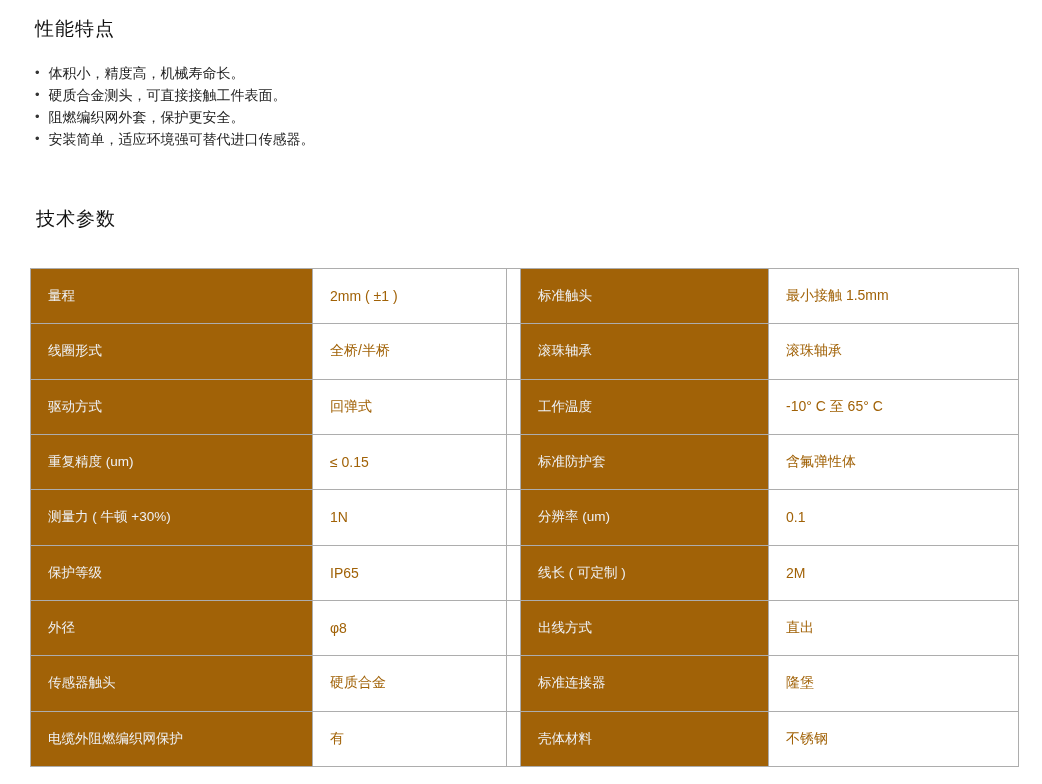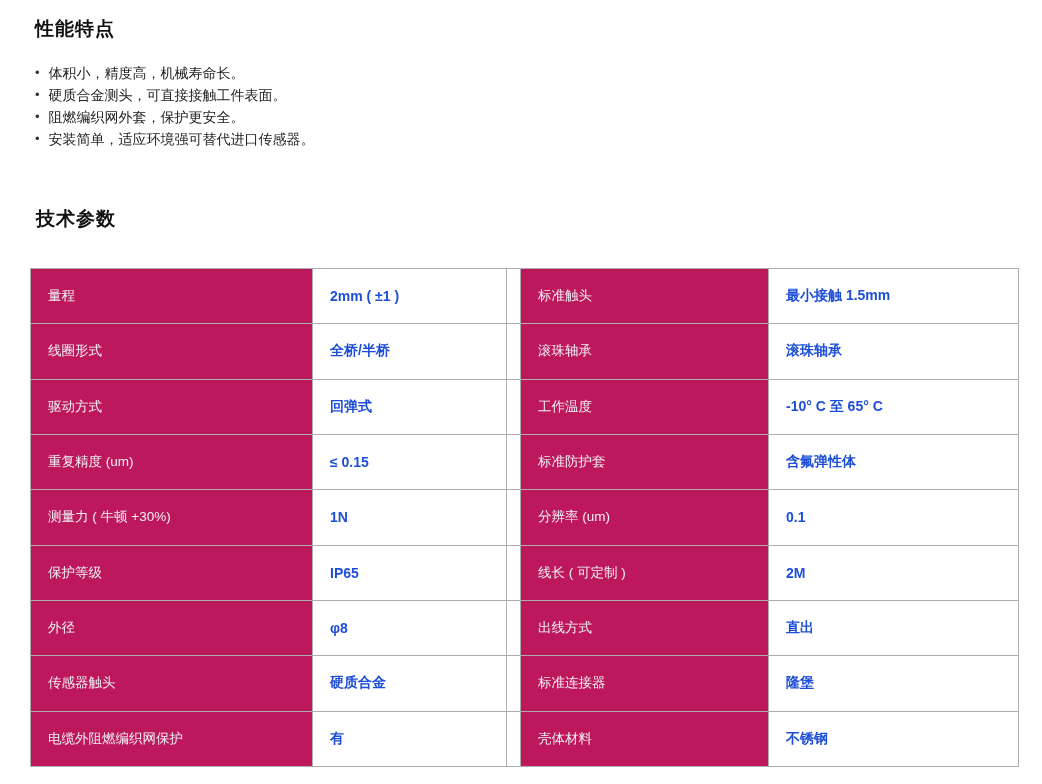--- a/index.html
+++ b/index.html
@@ -11,21 +11,21 @@
   body {
     width: 1042px;
     height: 784px;
     overflow: hidden;
     position: relative;
   }
   .section-title {
     margin: 0;
     font-size: 19px;
     line-height: 22px;
-    font-weight: bold;
+    font-weight: normal;
     color: #111111;
     letter-spacing: 1px;
   }
   .features-title { margin: 18px 0 0 35px; }
   .features-list {
     list-style: none;
     margin: 22px 0 0 35px;
     padding: 0;
   }
   .features-list li {
@@ -52,29 +52,28 @@
   }
   table.specs-table td {
     border: 1px solid #adadad;
     padding: 0 6px 0 17px;
     vertical-align: middle;
     height: 44px;
     overflow: hidden;
     white-space: nowrap;
   }
   td.lbl {
-    background: #be185d;
+    background: #a16207;
     color: #eef0f4;
     font-size: 13.5px;
   }
   td.val {
     background: #ffffff;
-    color: #1d4ed8;
+    color: #a16207;
     font-size: 14px;
-    font-weight: bold;
   }
   td.gap {
     background: #ffffff;
     padding: 0;
     border-left: 1px solid #adadad;
     border-right: 1px solid #adadad;
   }
 </style>
 </head>
 <body>

